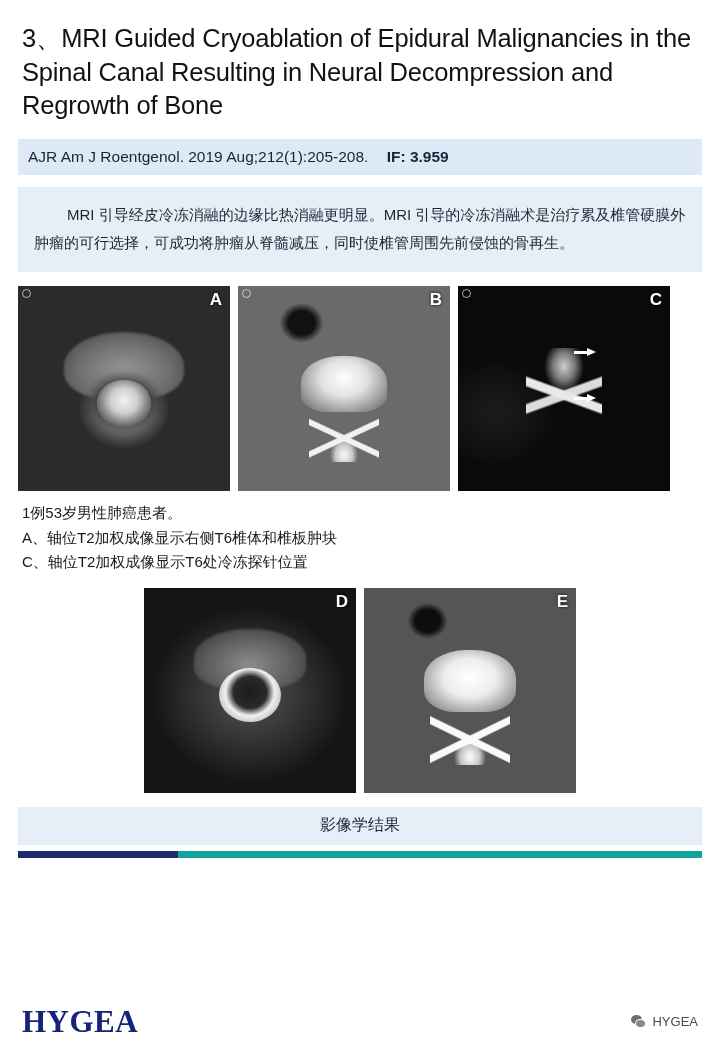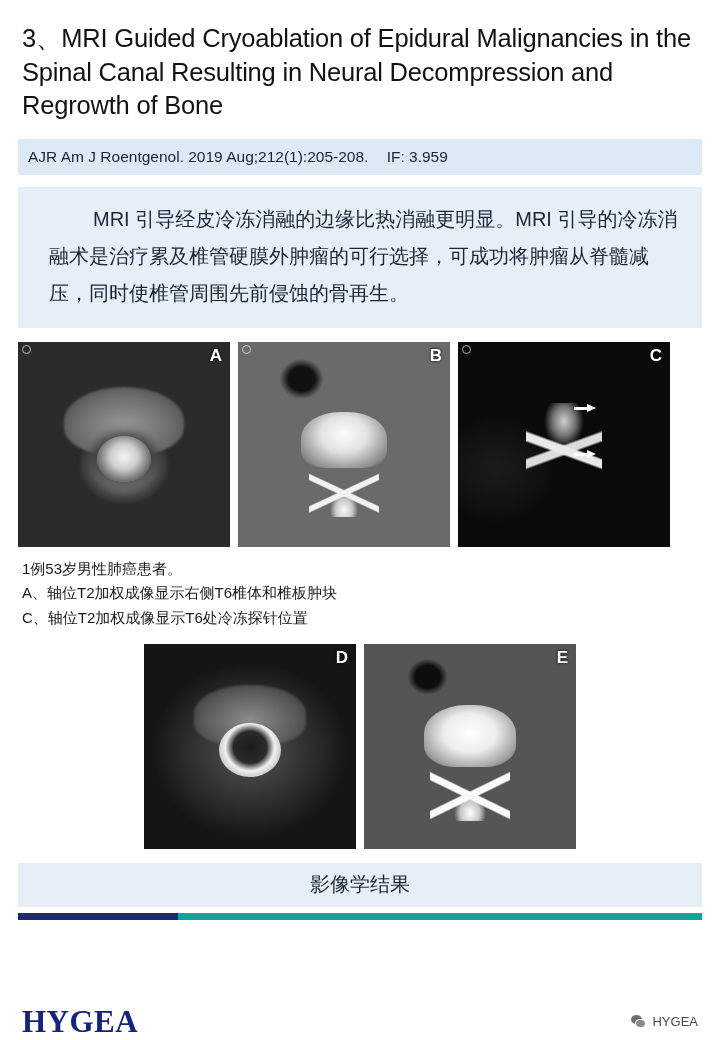--- a/index.html
+++ b/index.html
@@ -36,28 +36,29 @@
   .citation-bar {
     margin: 14px 18px 0 18px;
     background: #dde9f5;
     padding: 9px 10px 9px 10px;
     font-size: 15.5px;
     color: #16253a;
     font-weight: 400;
   }
   .citation-if {
     margin-left: 14px;
+    font-weight: bold;
   }
 
   
   .abstract {
     margin: 12px 18px 0 18px;
     background: #e6eff8;
-    padding: 14px 16px 16px 31px;
-    font-size: 20px;
+    padding: 14px 16px 16px 16px;
+    font-size: 15px;
     line-height: 1.85;
     color: #1a2733;
   }
   .abstract p {
     margin: 0;
     text-indent: 2.2em;
   }
 
   
   .img-row {
@@ -251,21 +252,21 @@
   }
   .caption div {
     white-space: nowrap;
   }
 
   
   .result-bar {
     margin: 14px 18px 0 18px;
     background: #e6eff8;
     text-align: center;
-    font-size: 20px;
+    font-size: 16px;
     color: #1a2733;
     padding: 8px 0 9px 0;
   }
   .rule {
     margin: 6px 18px 0 18px;
     height: 7px;
     display: flex;
   }
   .rule .seg1 { width: 160px; background: #1b2b6b; }
   .rule .seg2 { flex: 1; background: #12a39a; }

